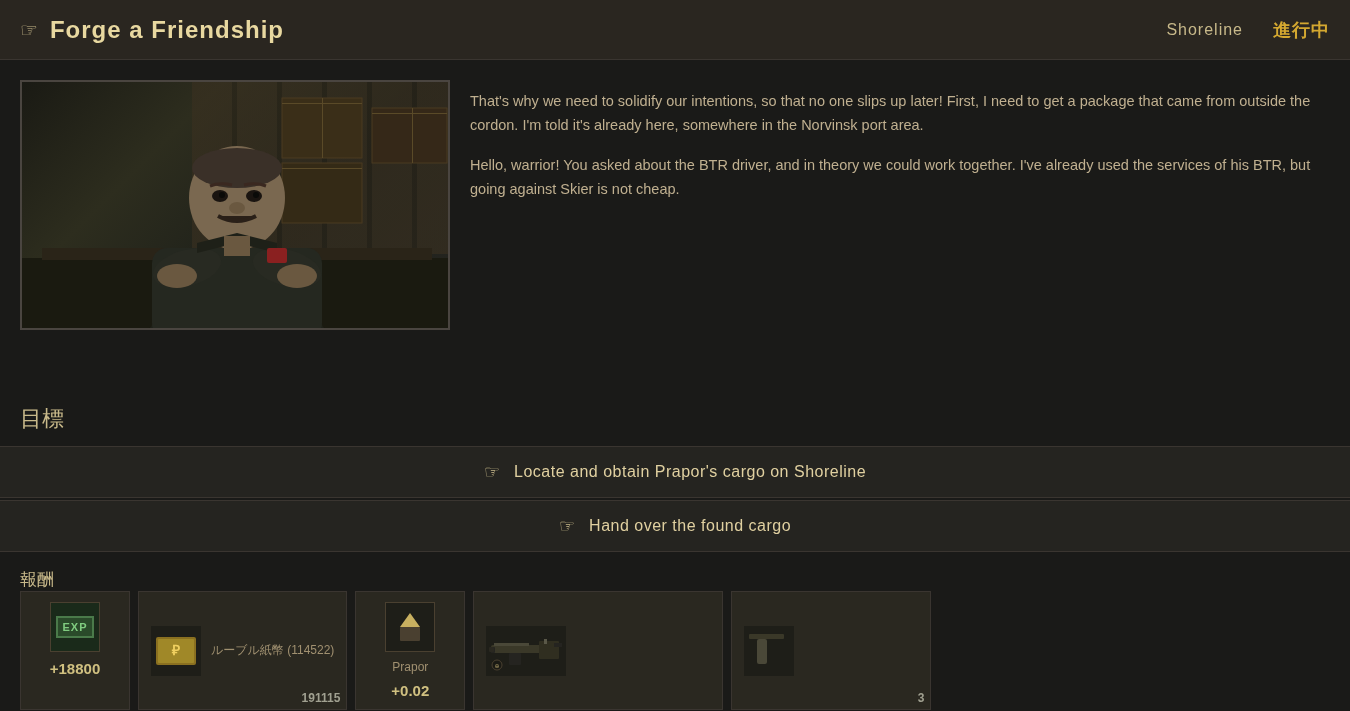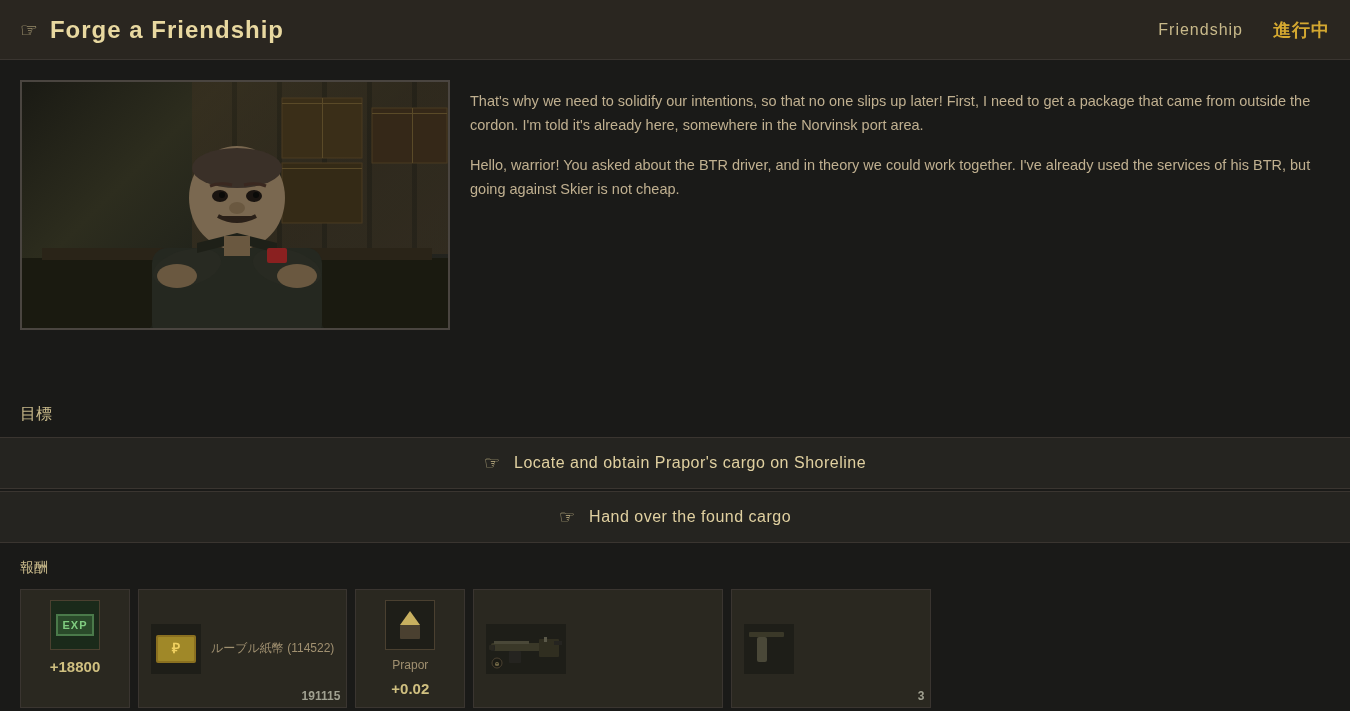--- a/index.html
+++ b/index.html
@@ -100,21 +100,21 @@
       font-size: 14.5px;
       line-height: 1.65;
       color: #c0b090;
     }
     .dialogue-text p + p {
       margin-top: 16px;
     }
 
     
     .section-label {
-      font-size: 16px;
+      font-size: 22px;
       color: #c8b98a;
       padding: 4px 20px 12px;
       font-weight: normal;
     }
 
     
     .objective-row {
       background-color: #252420;
       border-top: 1px solid #3a3530;
       border-bottom: 1px solid #3a3530;
@@ -133,23 +133,22 @@
       font-size: 16px;
       color: #e0d0a0;
       letter-spacing: 0.5px;
     }
 
     
     .rewards-section {
       padding: 14px 20px 10px;
     }
     .rewards-label {
-      font-size: 14px;
-      color: #c8b98a;
-      margin-bottom: 12px;
+      font-size: 17px;
+      color: #c8b98a;
     }
     .rewards-row {
       display: flex;
       gap: 8px;
       flex-wrap: wrap;
     }
 
     
     .reward-card {
       background-color: #2a2820;
@@ -236,21 +235,21 @@
   </style>
 </head>
 <body>
 
 <div class="header">
   <div class="header-left">
     <span class="hand-icon">☞</span>
     <span class="header-title">Forge a Friendship</span>
   </div>
   <div class="header-right">
-    <span class="location-label">Friendship</span>
+    <span class="location-label">Shoreline</span>
     <span class="status-label">進行中</span>
   </div>
 </div>
 
 <div class="content">
 
   <div class="portrait-frame">
     <div class="portrait-bg">
       <div class="crates-bg"></div>
 

